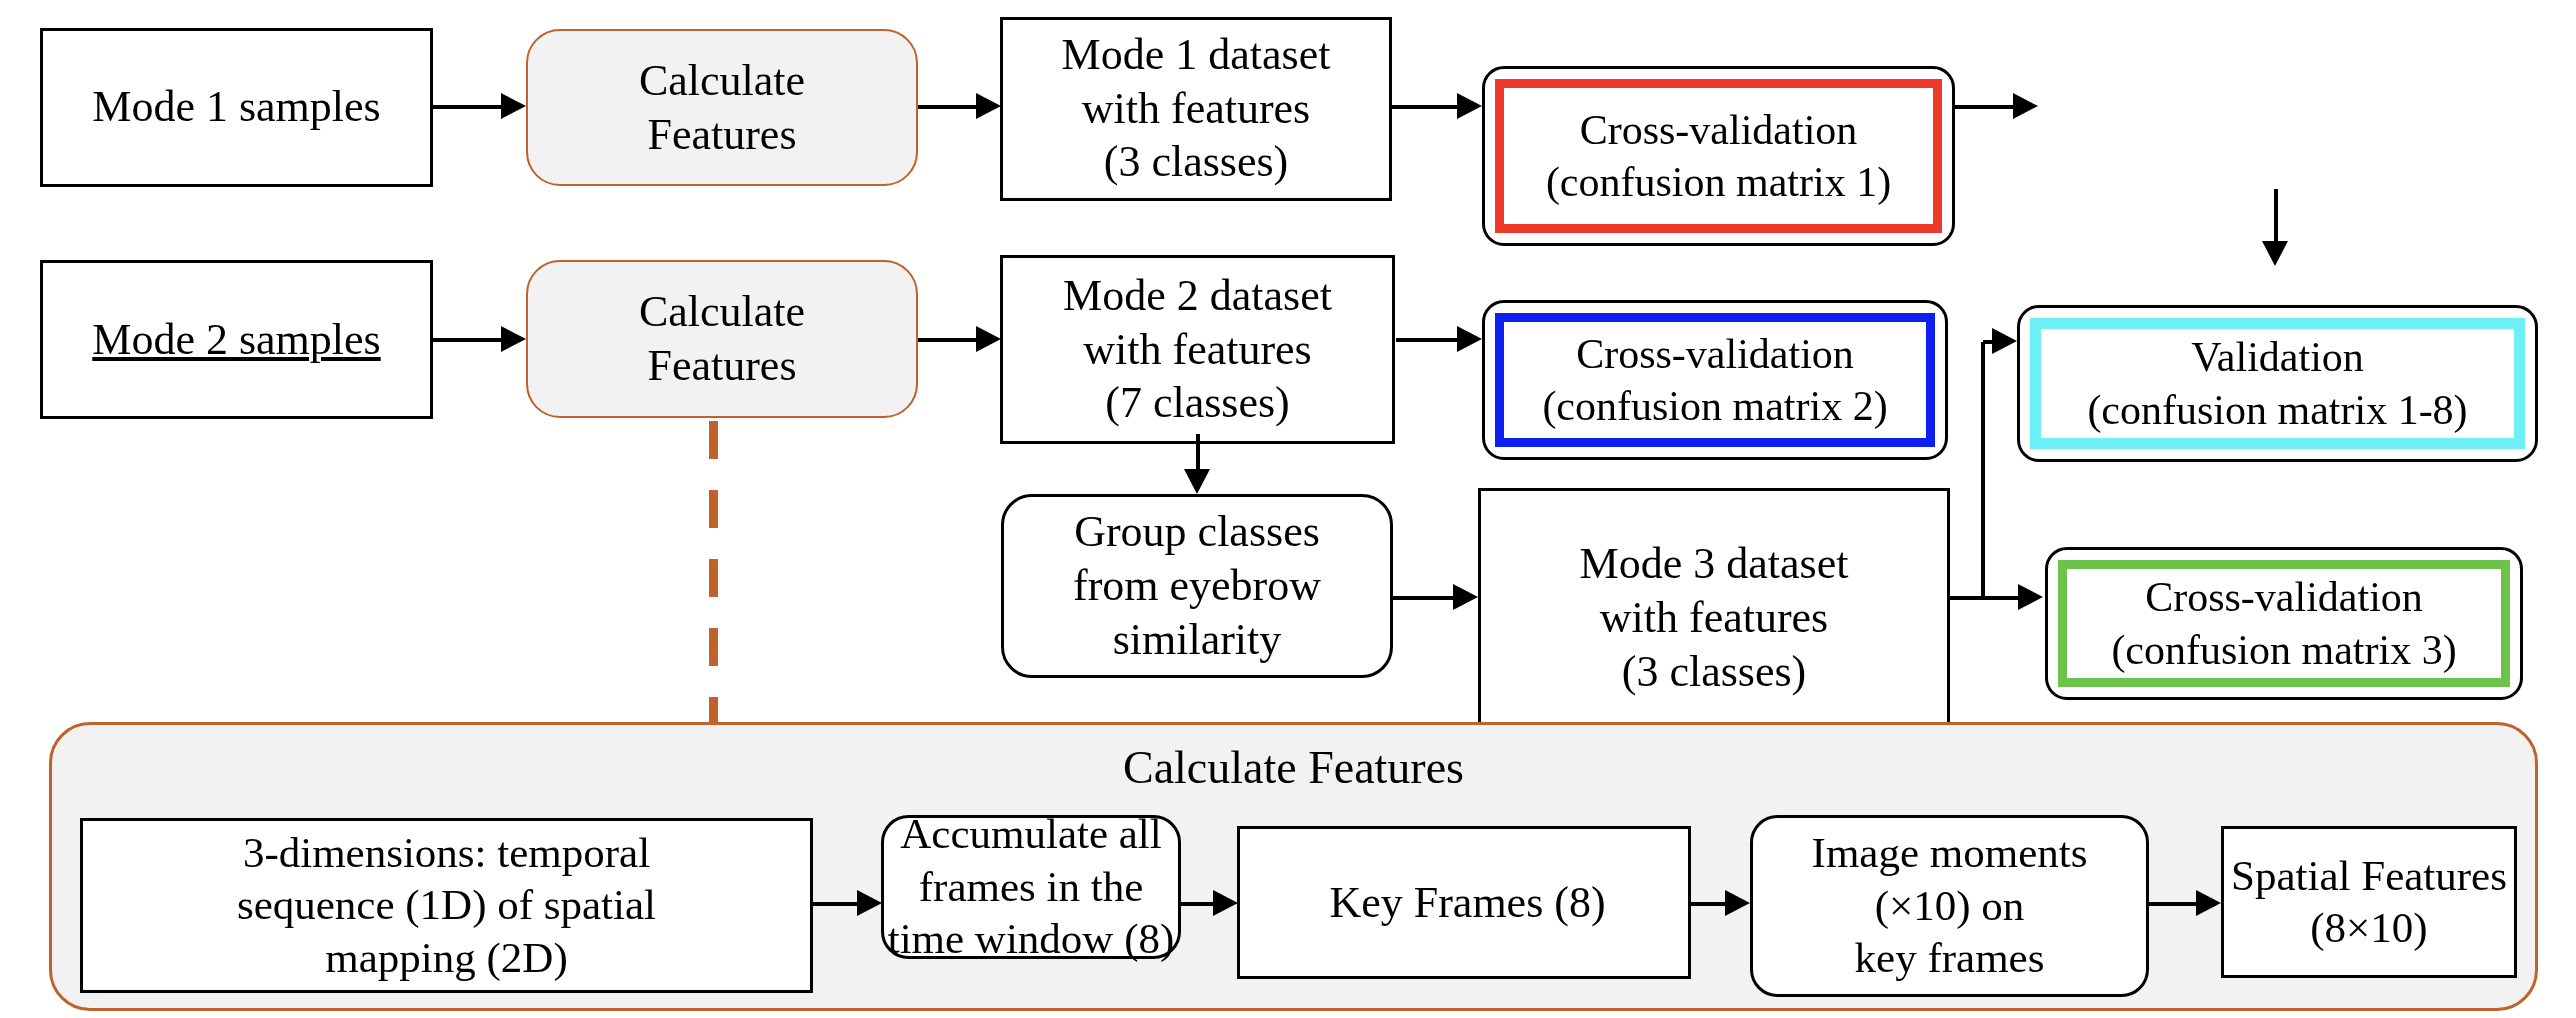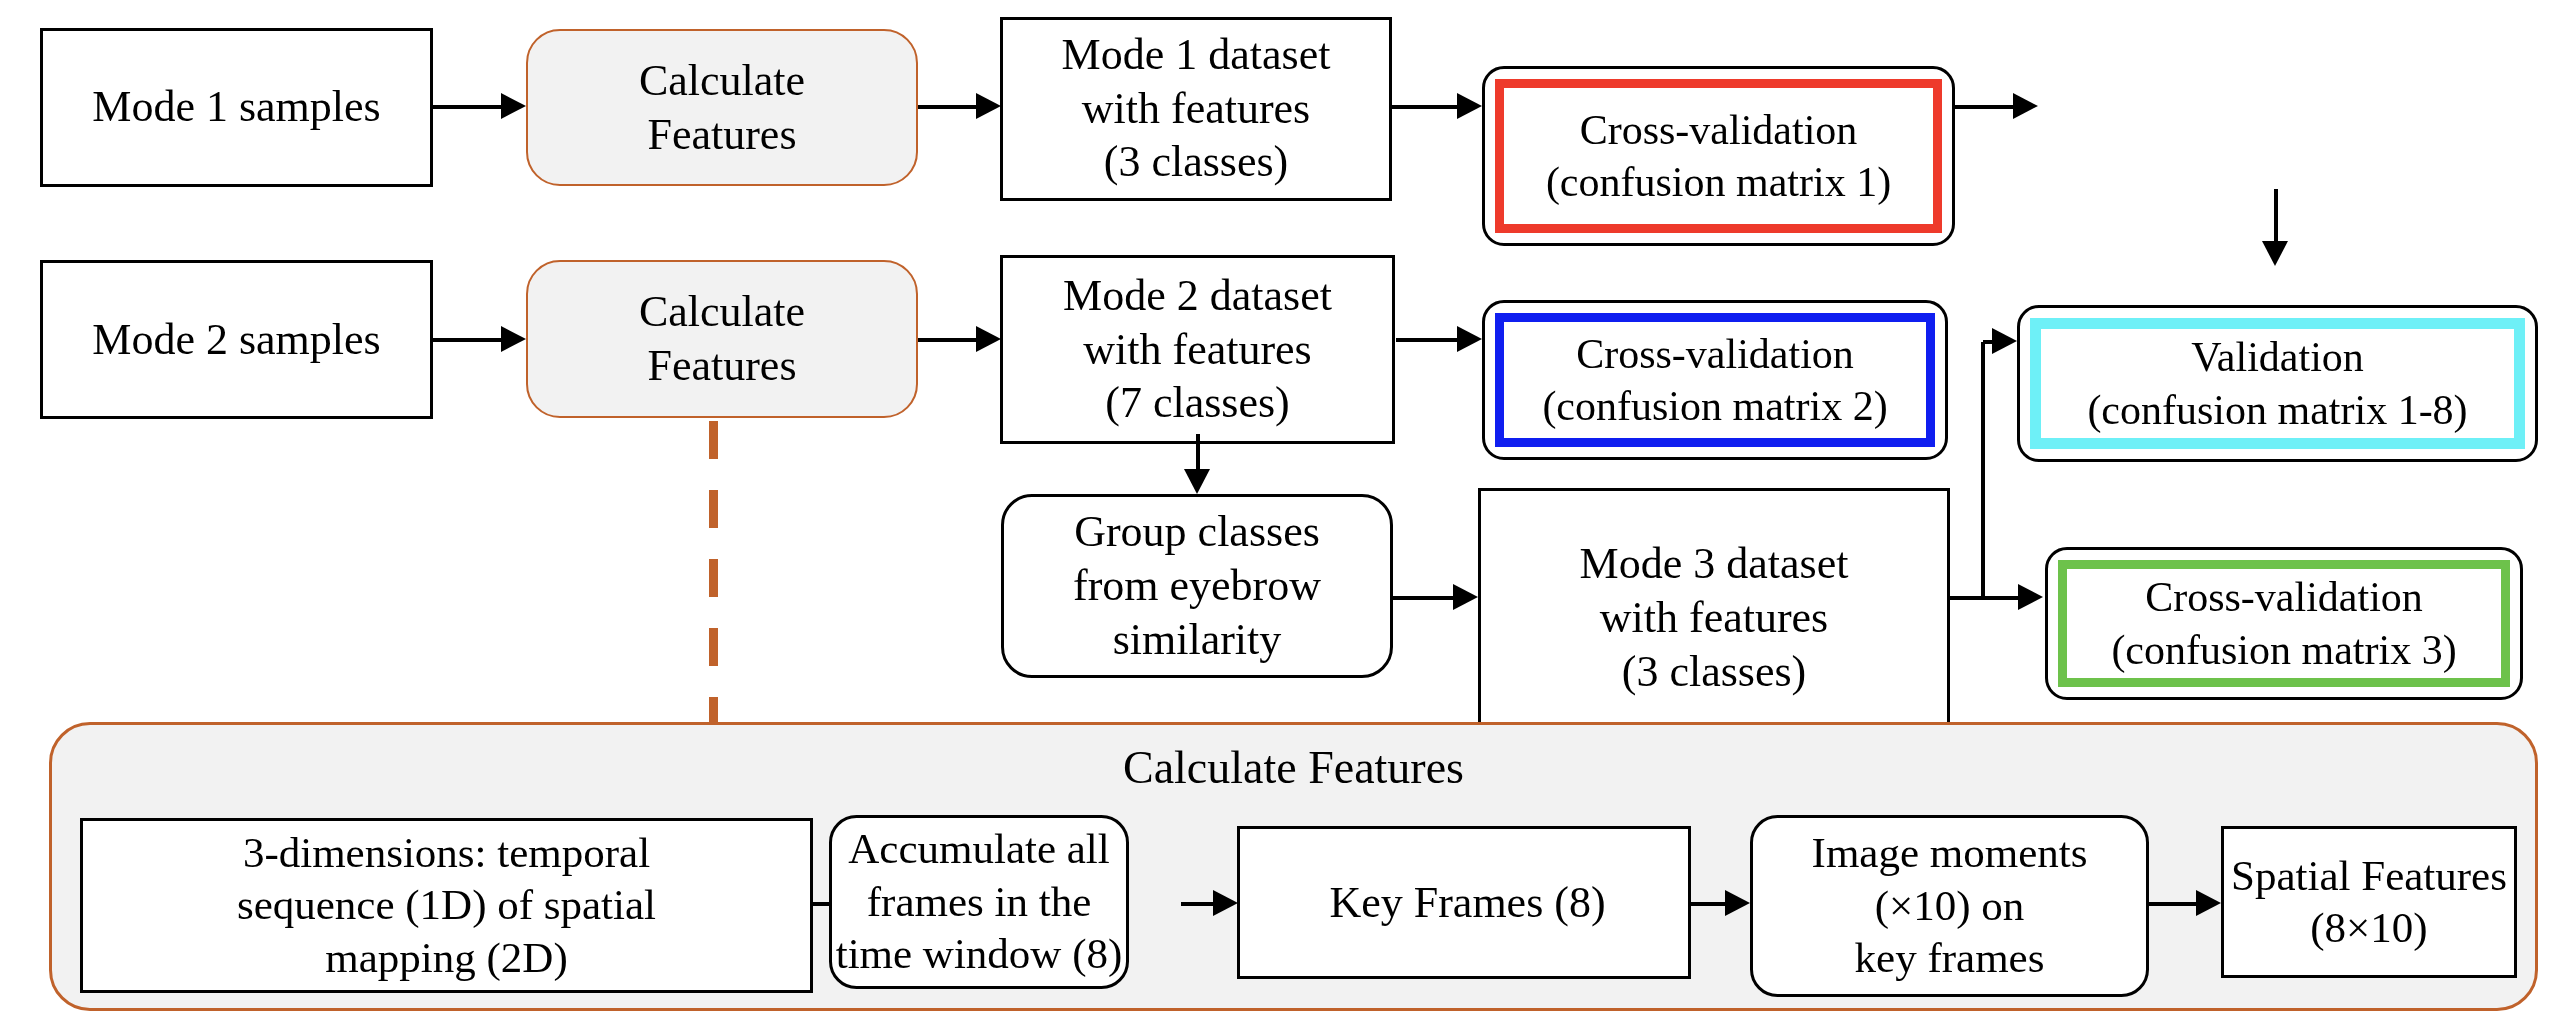--- a/index.html
+++ b/index.html
@@ -83,21 +83,21 @@
 
   <div class="box cv" style="left:1482px;top:26px;width:473px;height:180px;">
     <div class="inner" style="border-color: rgb(238, 58, 43);">Cross-validation
 (confusion matrix 1)</div>
   </div>
 
   <div class="hline" style="left:1955px;top:105px;width:60px;"></div>
   <div class="head-r" style="left:2013px;top:93px;"></div>
 
 
-  <div class="box" style="left:40px;top:260px;width:393px;height:159px;">Mode 2 samples</div>
+  <div class="box" style="left:40px;top:260px;width:393px;height:159px;text-decoration:underline;">Mode 2 samples</div>
 
   <div class="hline" style="left:433px;top:338px;width:70px;"></div>
   <div class="head-r" style="left:501px;top:326px;"></div>
 
   <div class="box gray feat" style="left: 526px; top: 260px; width: 392px; height: 158px; border-color: rgb(192, 98, 43);">Calculate
 Features</div>
 
   <div class="hline" style="left:918px;top:338px;width:60px;"></div>
   <div class="head-r" style="left:976px;top:326px;"></div>
 
@@ -151,21 +151,21 @@
   <div class="container" style="left:49px;top:722px;width:2489px;height:289px;"></div>
   <div class="title" style="left:49px;top:741px;width:2489px;">Calculate Features</div>
 
   <div class="box" style="left:80px;top:818px;width:733px;height:175px;font-size:43px;">3-dimensions: temporal
 sequence (1D) of spatial
 mapping (2D)</div>
 
   <div class="hline" style="left:813px;top:902px;width:45px;"></div>
   <div class="head-r" style="left:857px;top:890px;"></div>
 
-  <div class="box rounded" style="left:829px;top:815px;width:300px;height:174px;font-size:43px;border-radius:27.5px;">Accumulate all
+  <div class="box rounded" style="left:881px;top:815px;width:300px;height:144px;font-size:43px;border-radius:27.5px;">Accumulate all
 frames in the
 time window (8)</div>
 
   <div class="hline" style="left:1181px;top:902px;width:34px;"></div>
   <div class="head-r" style="left:1213px;top:890px;"></div>
 
   <div class="box" style="left:1237px;top:826px;width:454px;height:153px;font-size:44px;padding-left:7px;">Key Frames (8)</div>
 
   <div class="hline" style="left:1691px;top:902px;width:36px;"></div>
   <div class="head-r" style="left:1725px;top:890px;"></div>

